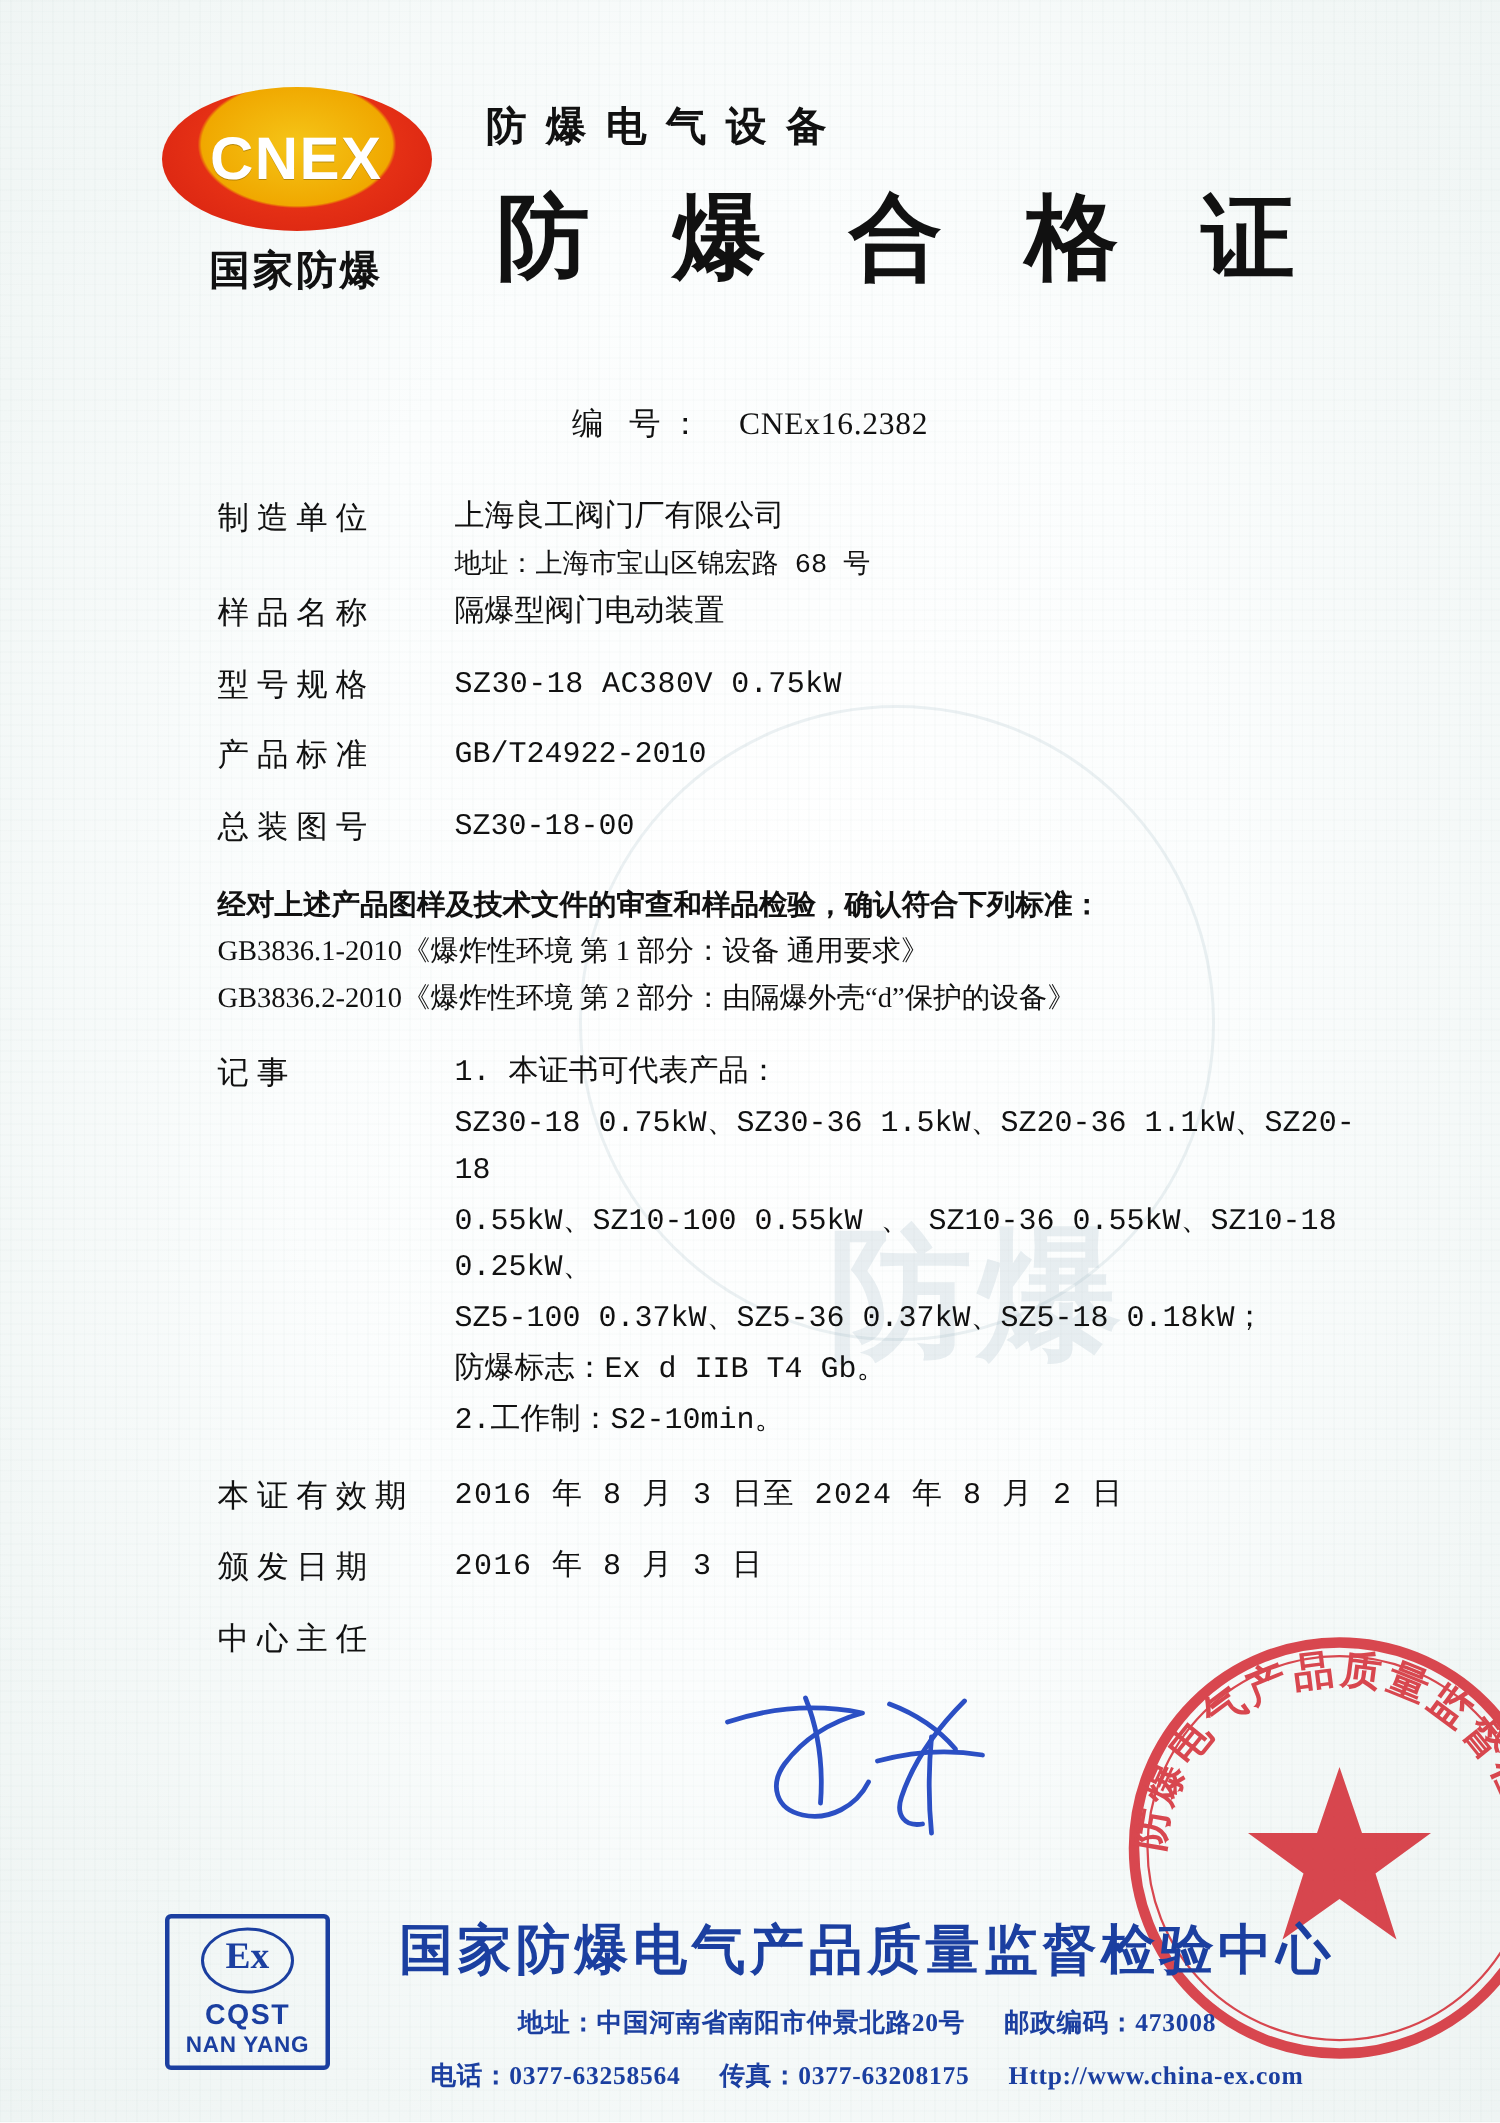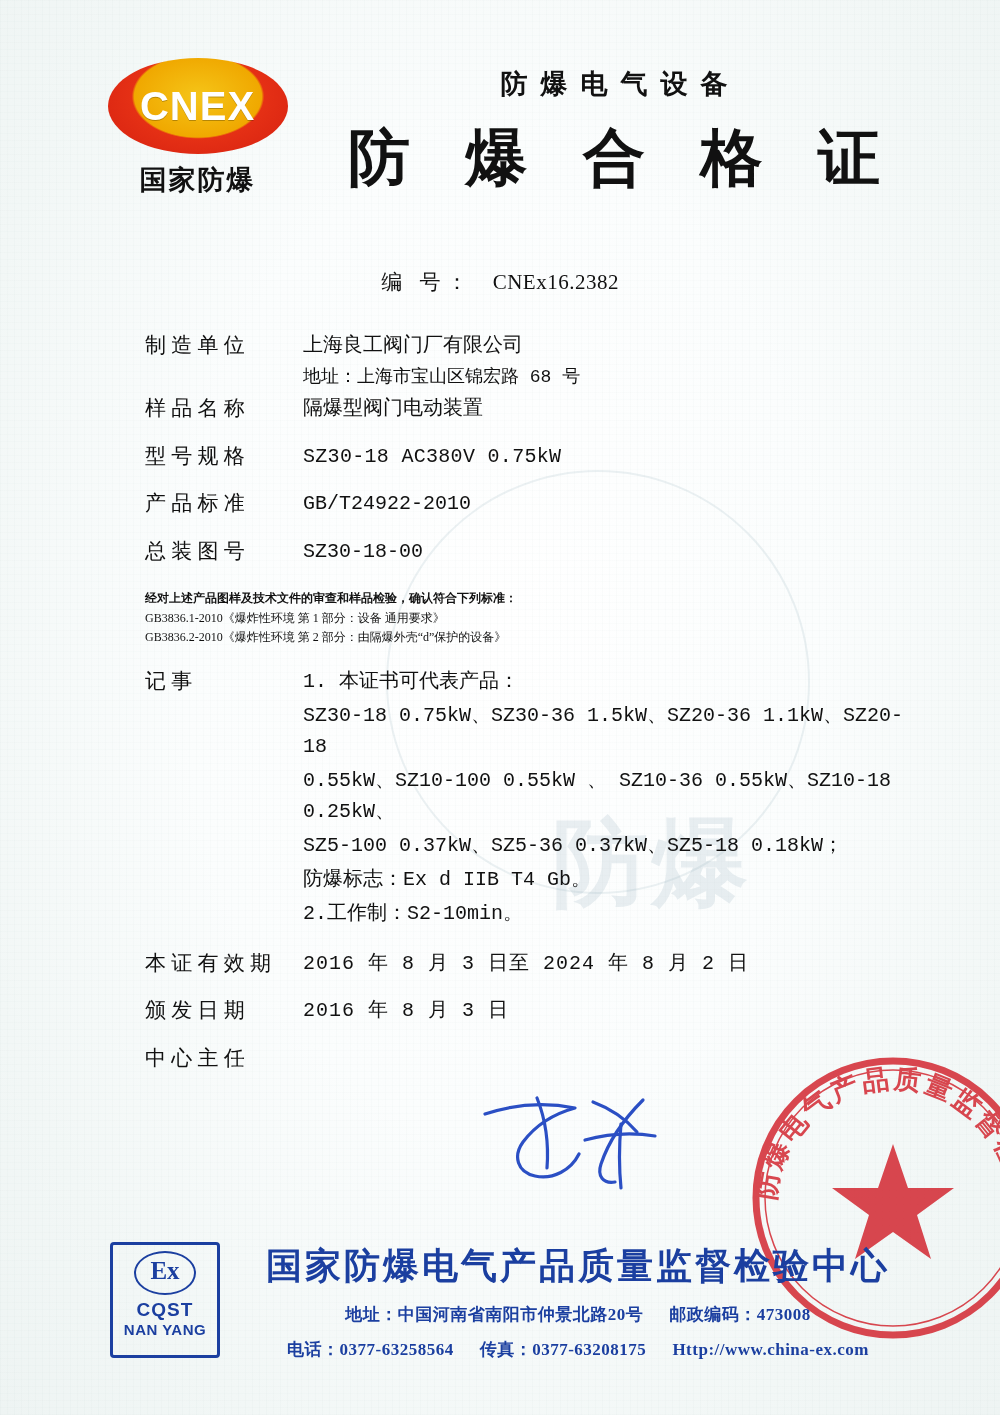--- a/index.html
+++ b/index.html
@@ -84,24 +84,24 @@
   }
   .logo-caption {
     margin-top: 8px;
     font-size: 27px;
     font-weight: bold;
     letter-spacing: 2px;
     color: #111;
   }
   .title-block {
     position: absolute;
-    left: 288px;
+    left: 311px;
     right: 60px;
     top: 66px;
-    text-align: center;
+    text-align: left;
   }
   .title-small {
     font-size: 27px;
     letter-spacing: 13px;
     color: #111;
     font-weight: bold;
     margin-left: 13px;
   }
   .title-large {
     margin-top: 14px;
@@ -157,21 +157,21 @@
     line-height: 1.55;
     font-family: Liberation Mono, monospace;
   }
   .value.sub {
     font-size: 18px;
   }
   .mono-ish { letter-spacing: 0.3px; }
 
   .statement {
     margin-top: 22px;
-    font-size: 12px;
+    font-size: 19px;
     color: #111;
     line-height: 1.62;
     margin-left: 0;
   }
   .statement .line1 { font-weight: bold; }
 
   .notes-block { margin-top: 18px; }
   .notes-lines div { margin-bottom: 3px; }
 
   .valid-row { margin-top: 6px; }
@@ -202,21 +202,21 @@
   .org {
     position: relative;
     margin-top: 22px;
     padding: 0 70px 0 110px;
     display: flex;
     align-items: flex-start;
   }
   .ex-badge {
     flex: 0 0 110px;
     width: 110px;
-    height: 116px;
+    height: 104px;
     border: 3px solid #1b3fa0;
     border-radius: 4px;
     color: #1b3fa0;
     text-align: center;
     font-family: "Liberation Serif", serif;
     box-sizing: border-box;
     padding-top: 6px;
   }
   .ex-badge .ex-circle {
     width: 58px;

